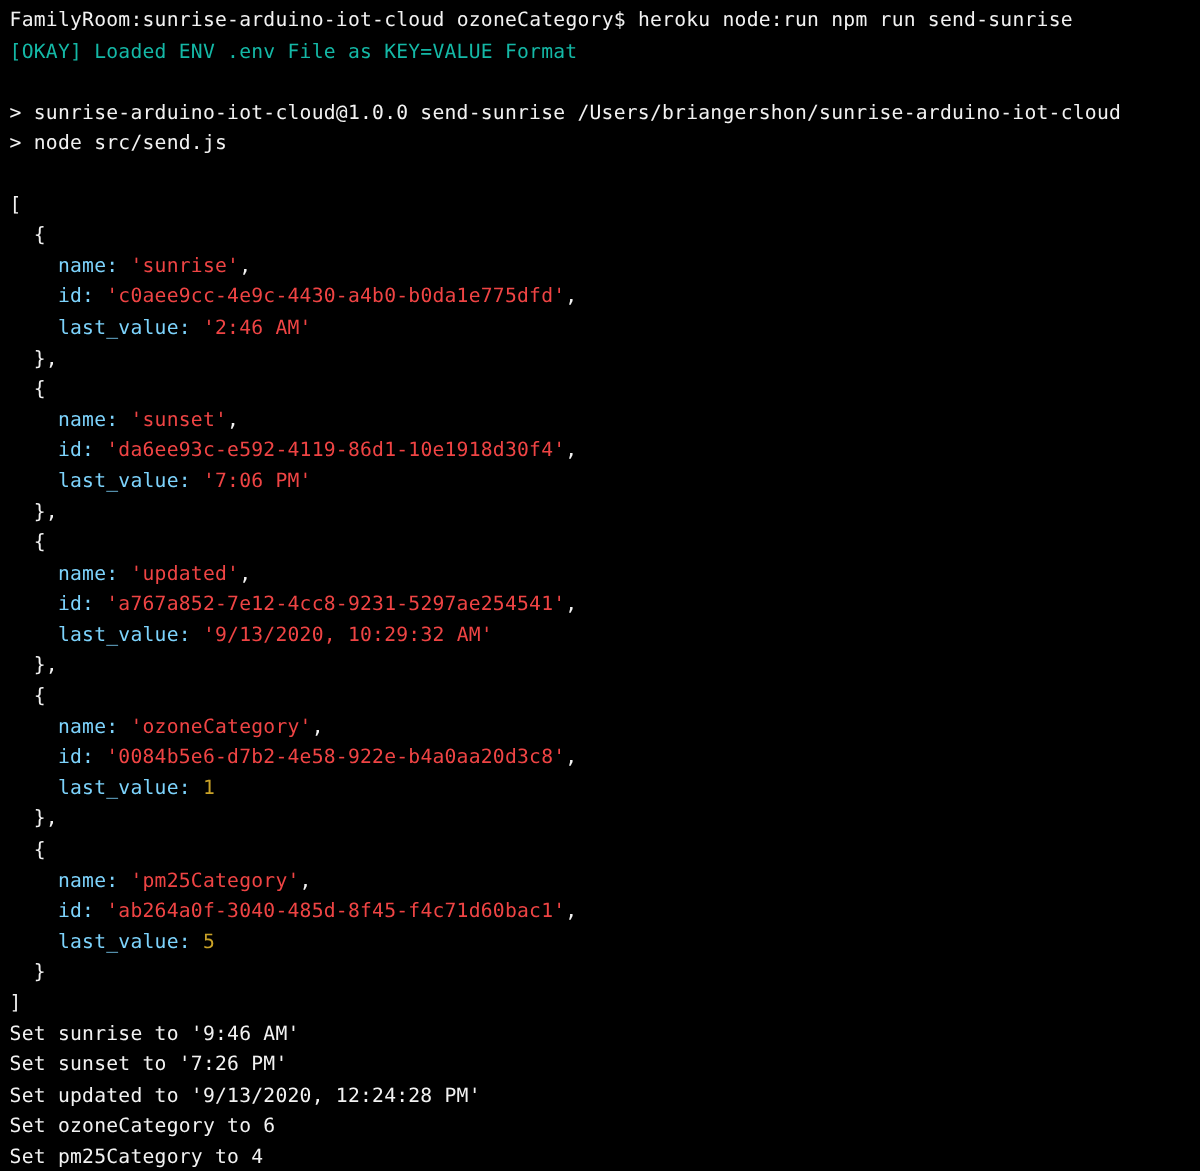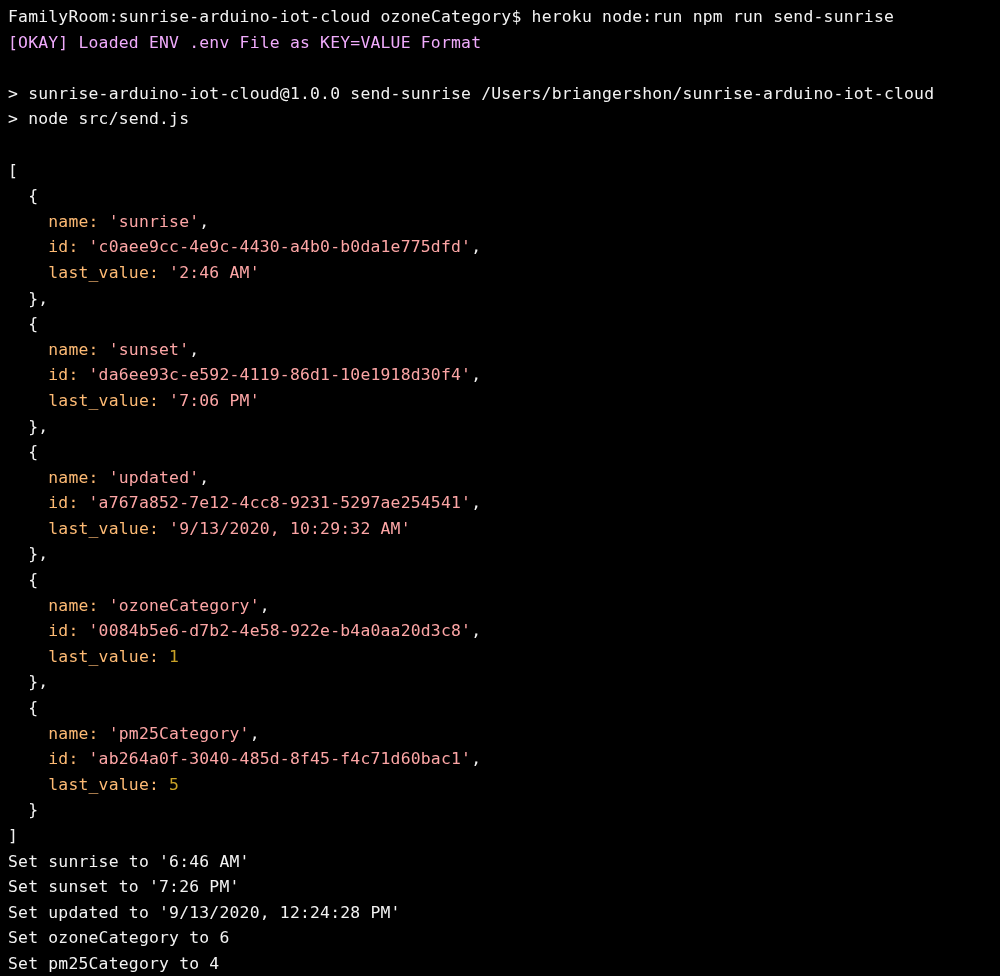--- a/index.html
+++ b/index.html
@@ -13,23 +13,23 @@
       width: 1000px;
       height: 976px;
       overflow: hidden;
       letter-spacing: 0.2px;
     }
     pre {
       font-family: inherit;
       white-space: pre;
     }
     .white { color: #f2f2f2; margin-top: 24px; }
-    .green { color: #f0abfc; }
-    .grey-key { color: #fdba74; }
-    .str { color: #fca5a5; }
+    .green { color: #14b8a6; }
+    .grey-key { color: #7dd3fc; }
+    .str { color: #ef4444; }
     .num { color: #c9a227; }
   </style>
 </head>
 <body>
 
 <pre><span class="white">FamilyRoom</span><span class="white">:</span><span class="white">sunrise-arduino-iot-cloud</span> <span class="white">ozoneCategory</span><span class="white">$</span> <span class="white">heroku node:run npm run send-sunrise</span>
 <span class="green">[OKAY] Loaded ENV .env File as KEY=VALUE Format</span>
 
 <span class="white">&gt; sunrise-arduino-iot-cloud@1.0.0 send-sunrise /Users/briangershon/sunrise-arduino-iot-cloud</span>
 <span class="white">&gt; node src/send.js</span>
@@ -54,17 +54,17 @@
 <span class="grey-key">    name: </span><span class="str">'ozoneCategory'</span><span class="white">,</span>
 <span class="grey-key">    id: </span><span class="str">'0084b5e6-d7b2-4e58-922e-b4a0aa20d3c8'</span><span class="white">,</span>
 <span class="grey-key">    last_value: </span><span class="num">1</span>
 <span class="white">  },</span>
 <span class="white">  {</span>
 <span class="grey-key">    name: </span><span class="str">'pm25Category'</span><span class="white">,</span>
 <span class="grey-key">    id: </span><span class="str">'ab264a0f-3040-485d-8f45-f4c71d60bac1'</span><span class="white">,</span>
 <span class="grey-key">    last_value: </span><span class="num">5</span>
 <span class="white">  }</span>
 <span class="white">]</span>
-<span class="white">Set sunrise to '6:46 AM'</span>
+<span class="white">Set sunrise to '9:46 AM'</span>
 <span class="white">Set sunset to '7:26 PM'</span>
 <span class="white">Set updated to '9/13/2020, 12:24:28 PM'</span>
 <span class="white">Set ozoneCategory to 6</span>
 <span class="white">Set pm25Category to 4</span></pre>
 
 </body></html>

